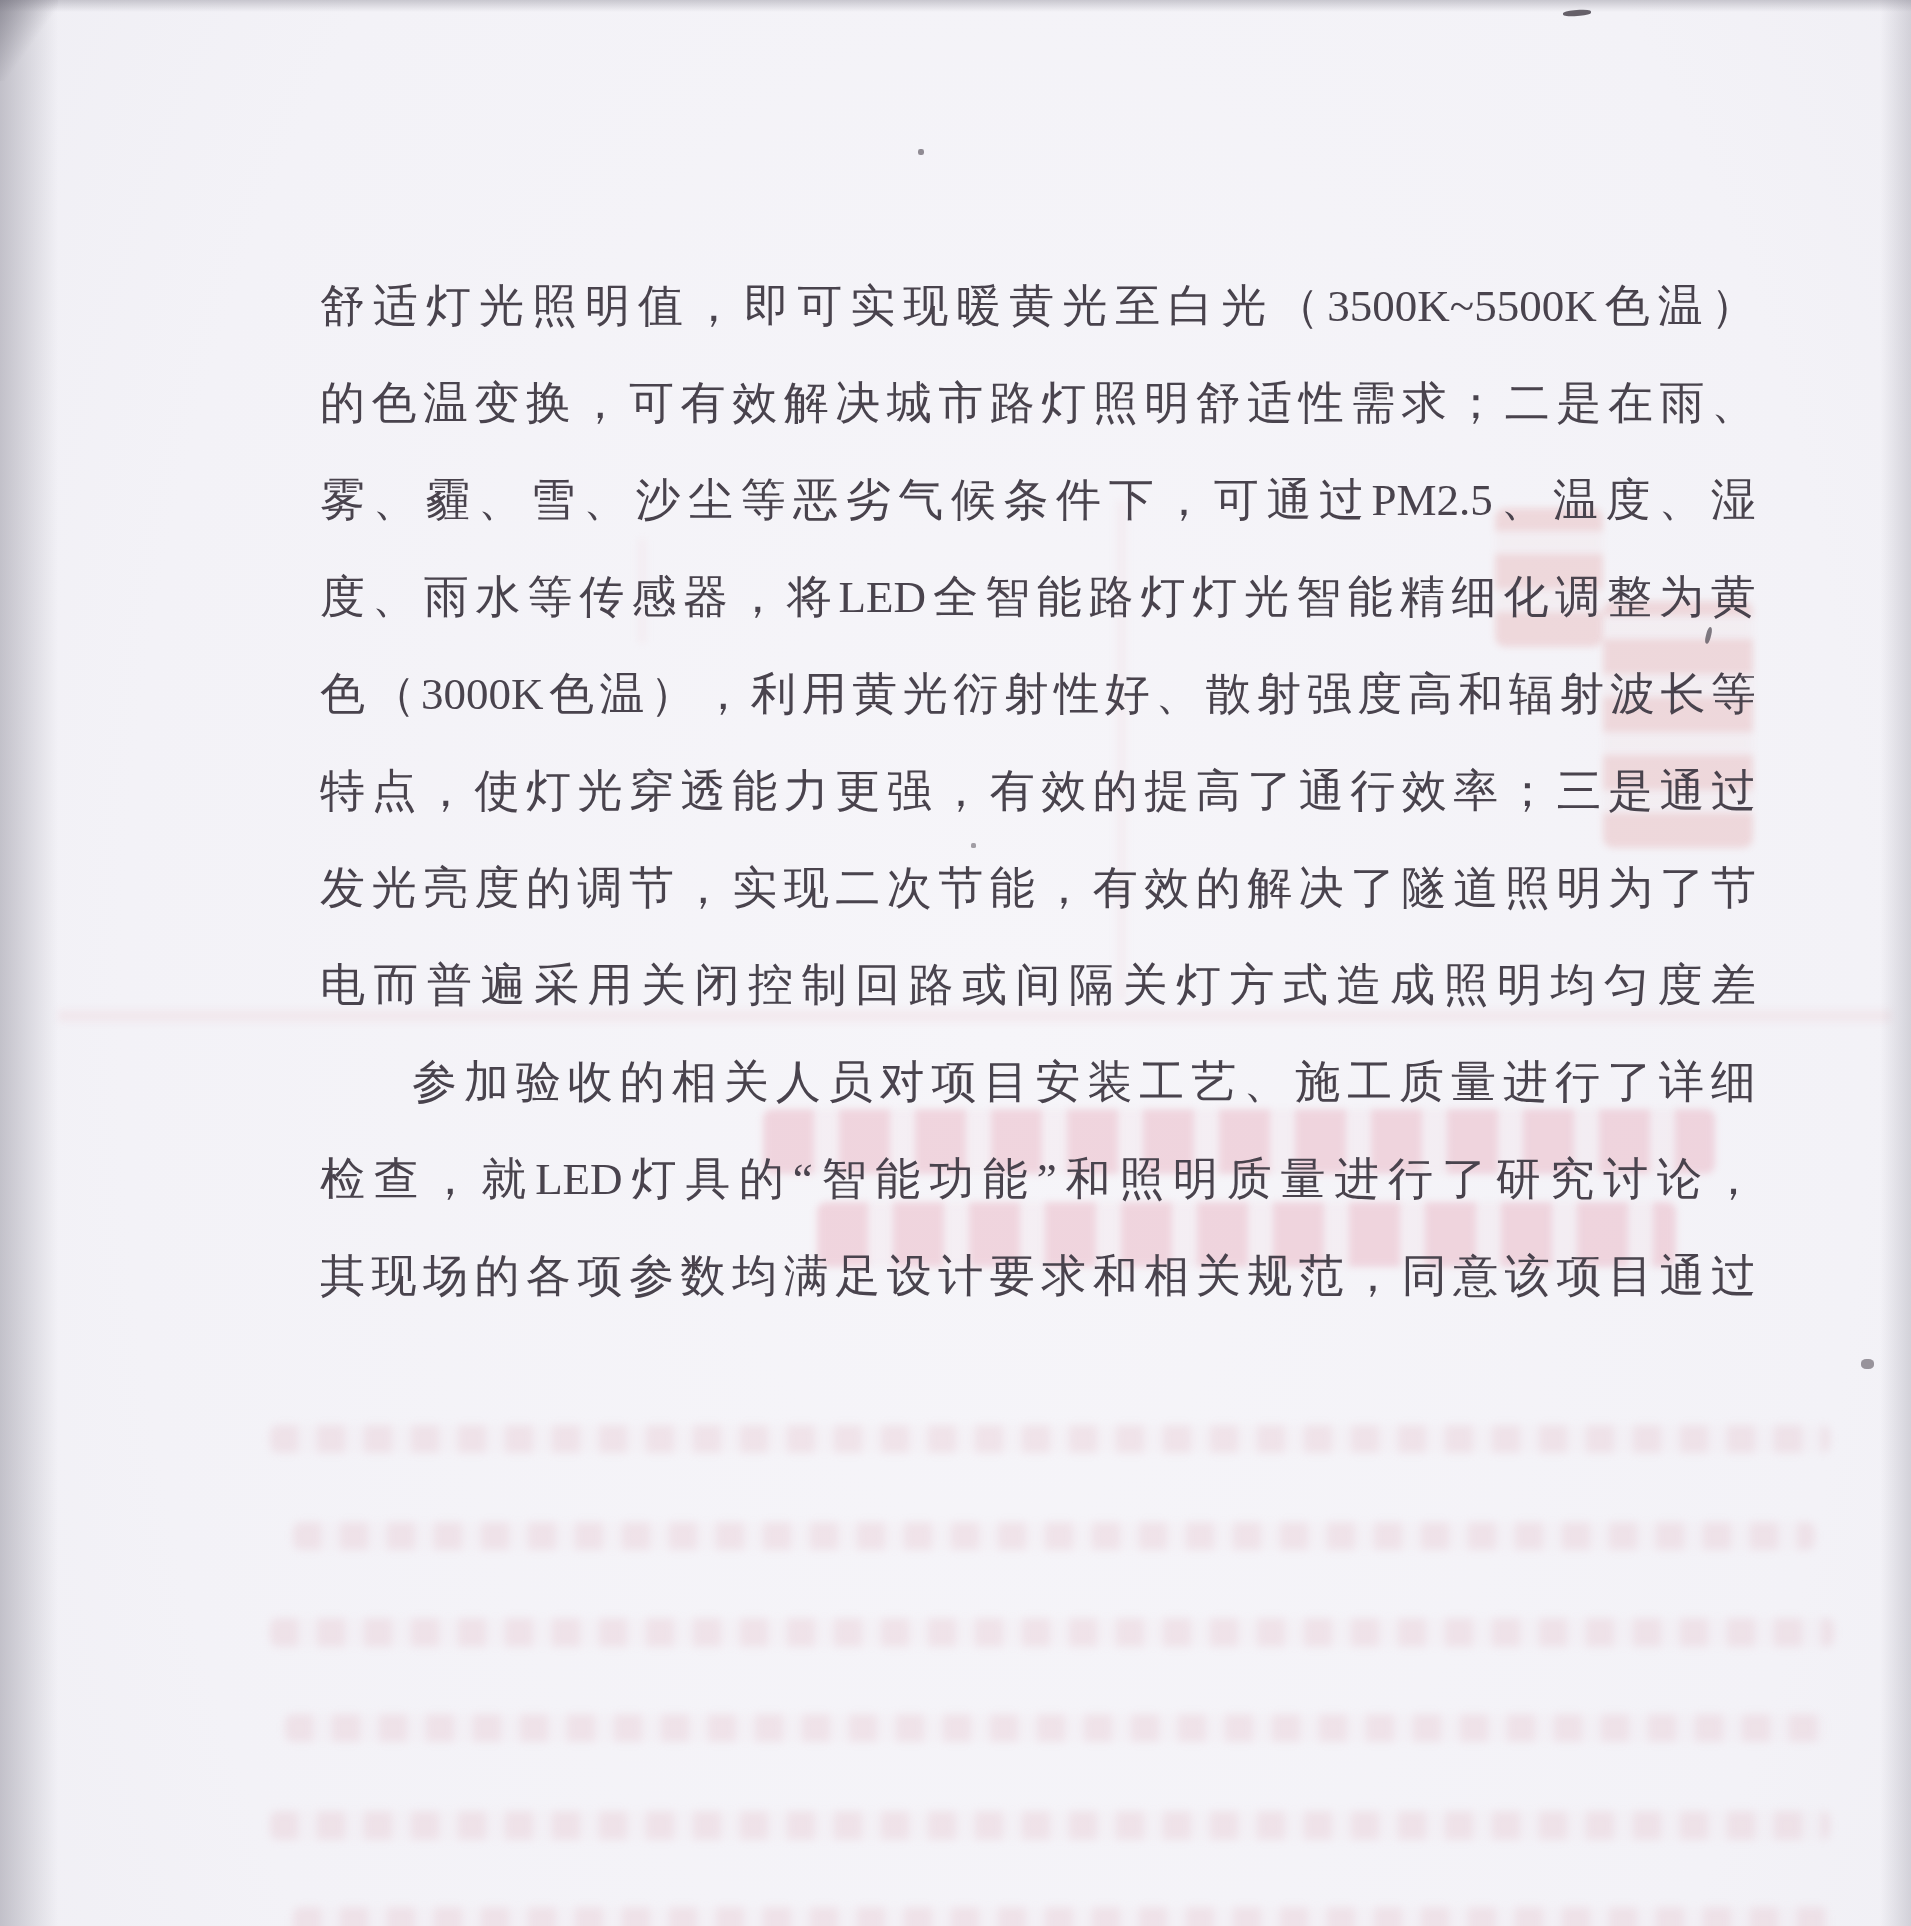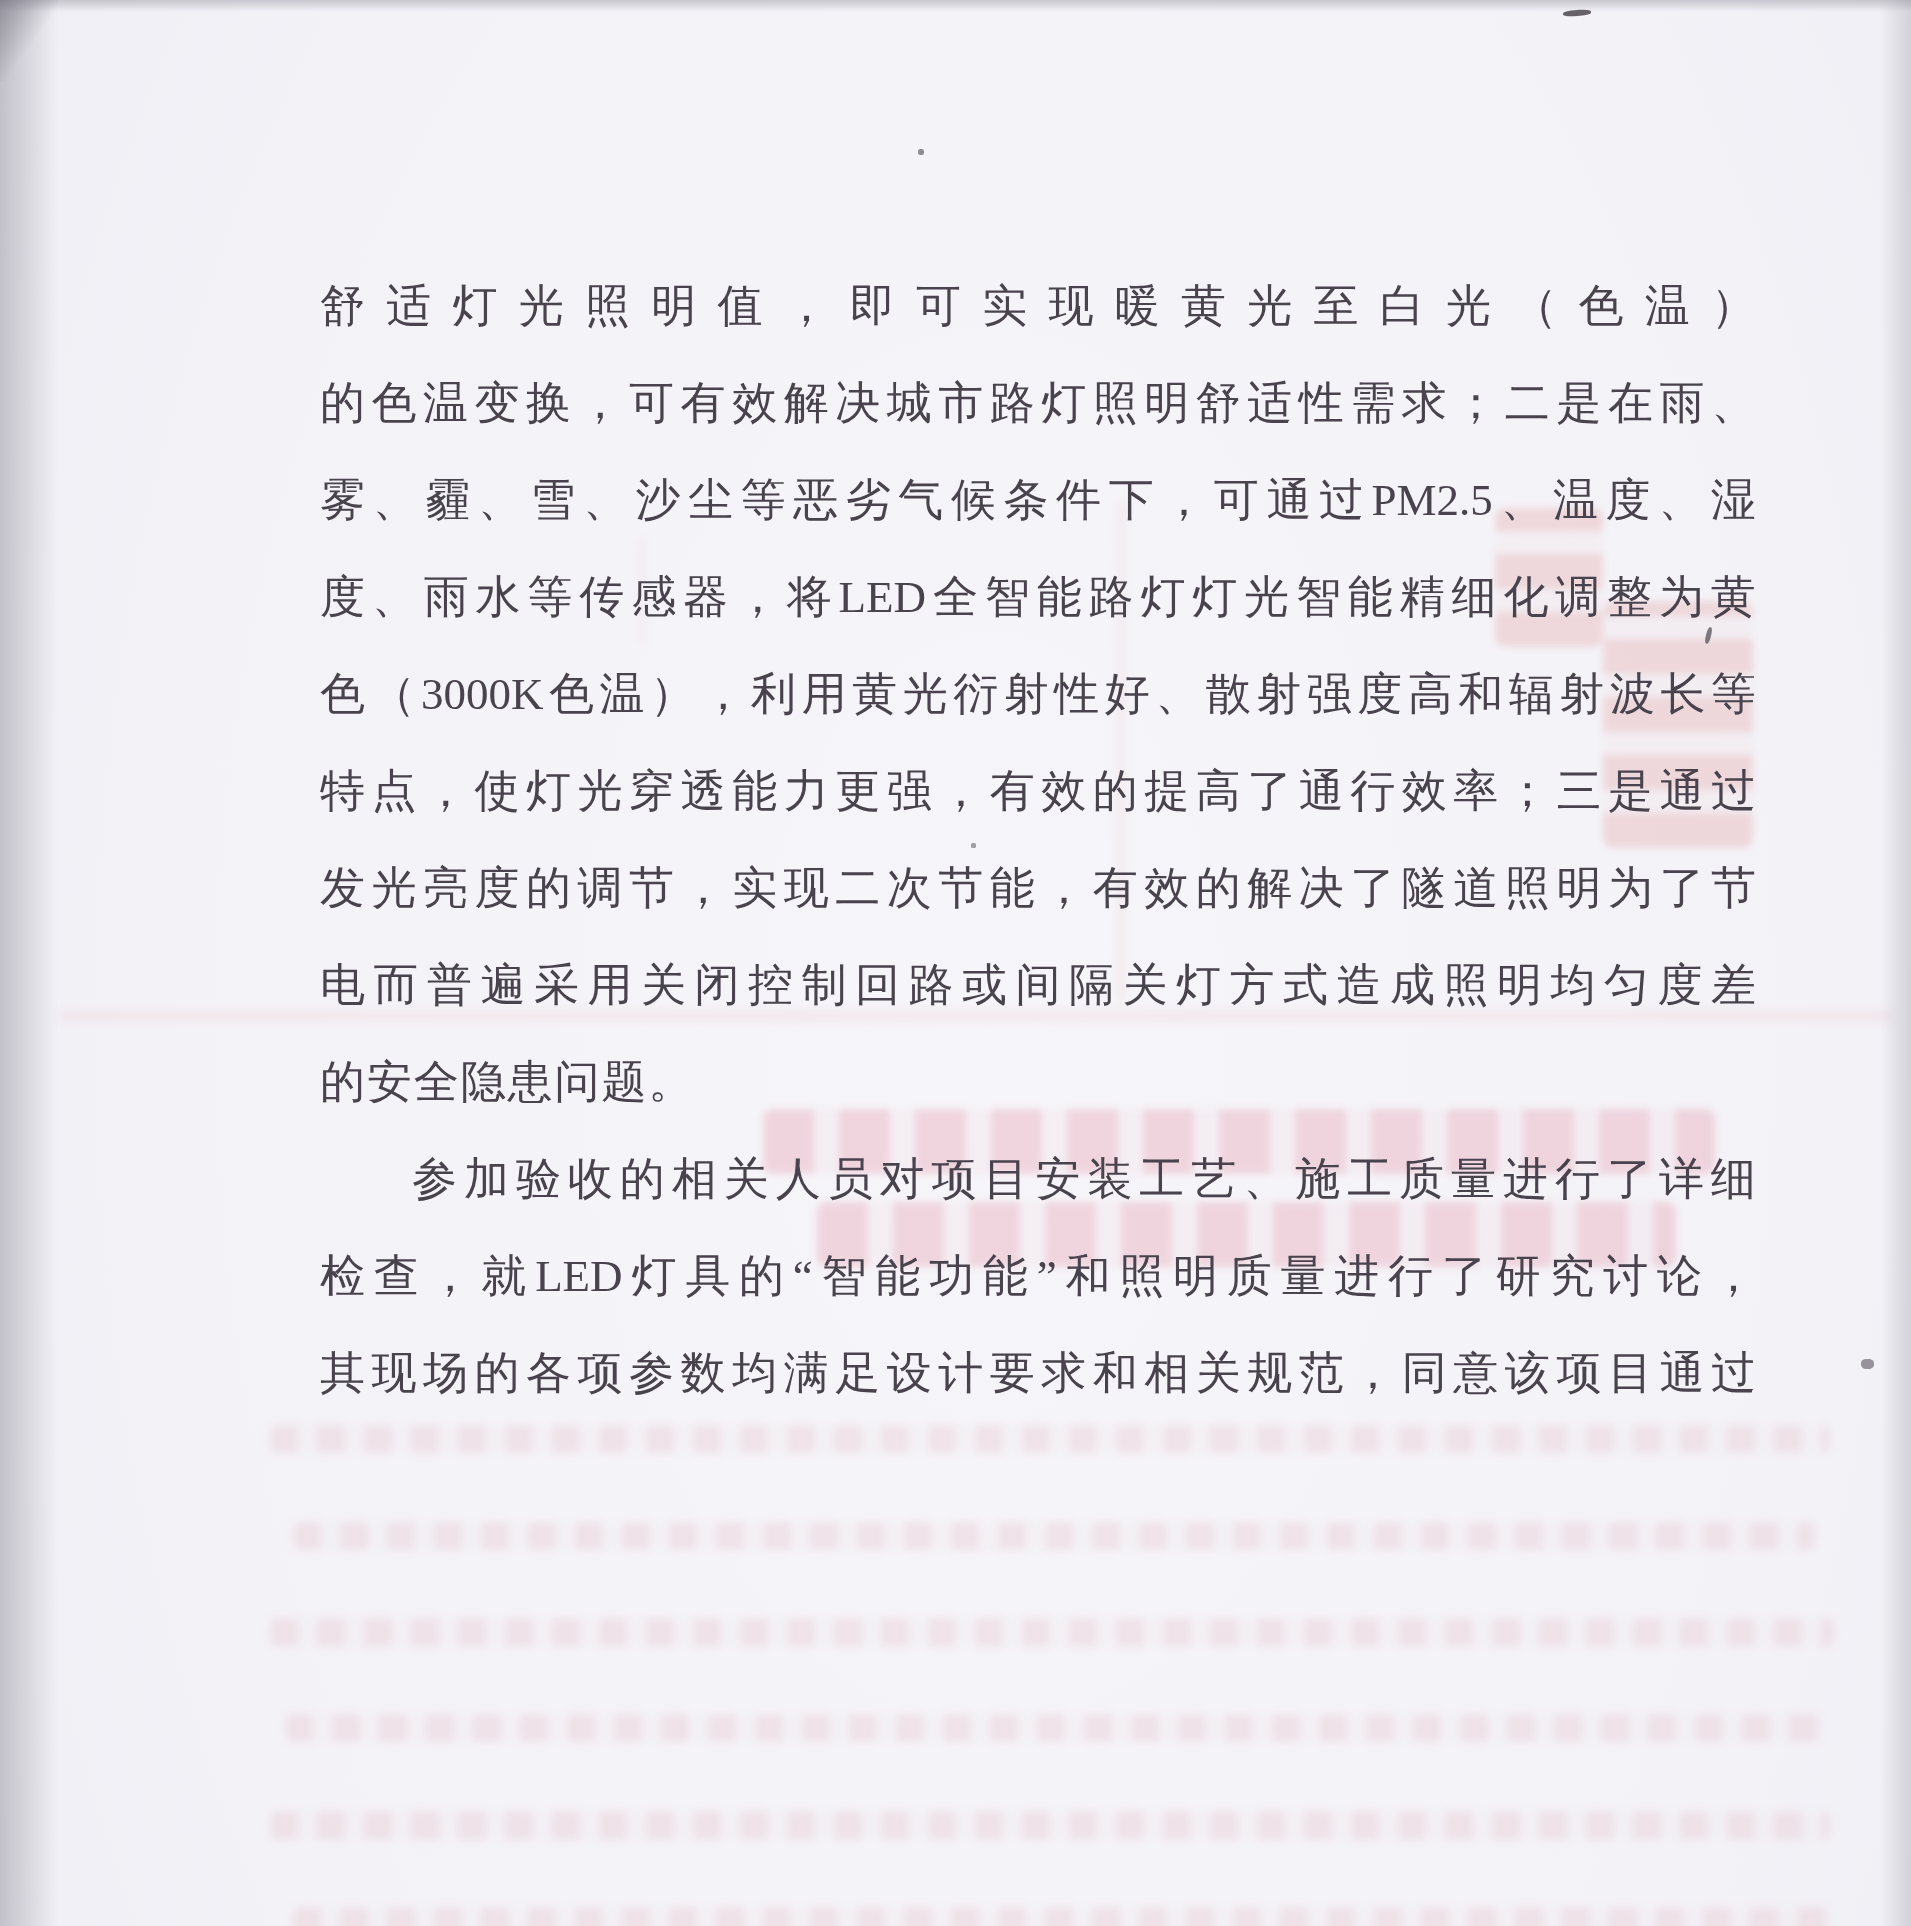--- a/index.html
+++ b/index.html
@@ -98,20 +98,21 @@
         <span>可</span>
         <span>实</span>
         <span>现</span>
         <span>暖</span>
         <span>黄</span>
         <span>光</span>
         <span>至</span>
         <span>白</span>
         <span>光</span>
         <span>（</span>
+        <span>3500K~5500K</span>
         <span>色</span>
         <span>温</span>
         <span>）</span>
       </div>
       <div class="bodyline justify">
         <span>的</span>
         <span>色</span>
         <span>温</span>
         <span>变</span>
         <span>换</span>
@@ -307,21 +308,20 @@
         <span>式</span>
         <span>造</span>
         <span>成</span>
         <span>照</span>
         <span>明</span>
         <span>均</span>
         <span>匀</span>
         <span>度</span>
         <span>差</span>
       </div>
-      <div class="bodyline plain">的安全隐患问题。</div>
       <div class="bodyline justify indent">
         <span>参</span>
         <span>加</span>
         <span>验</span>
         <span>收</span>
         <span>的</span>
         <span>相</span>
         <span>关</span>
         <span>人</span>
         <span>员</span>

